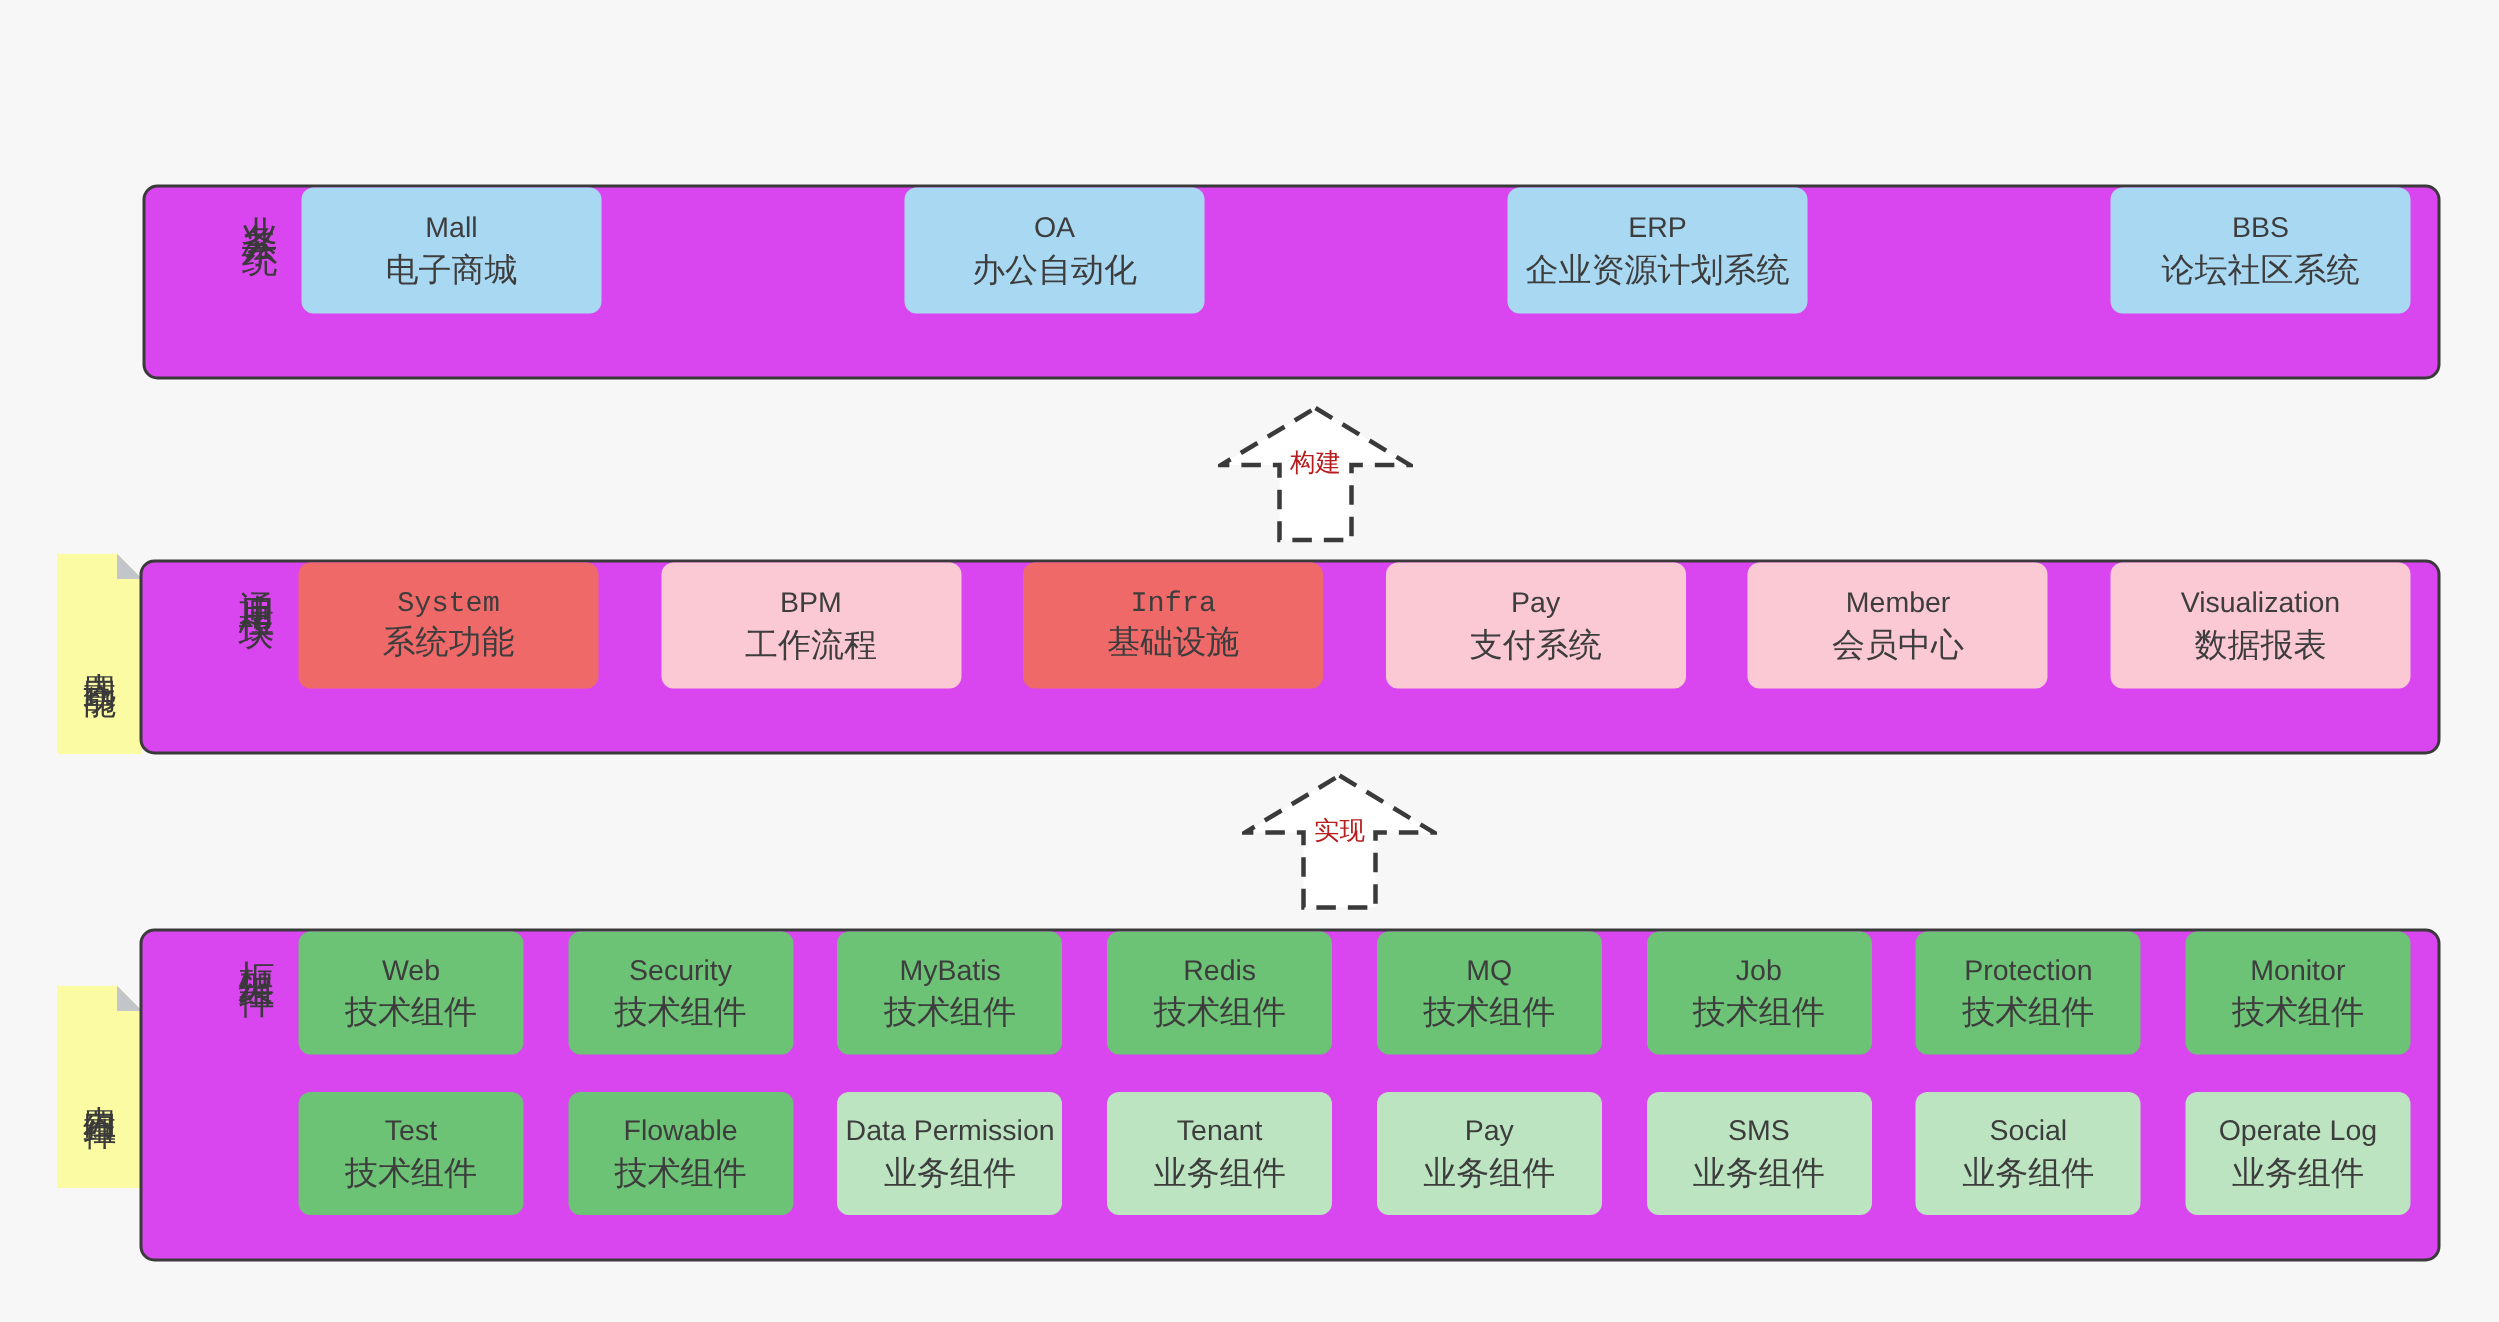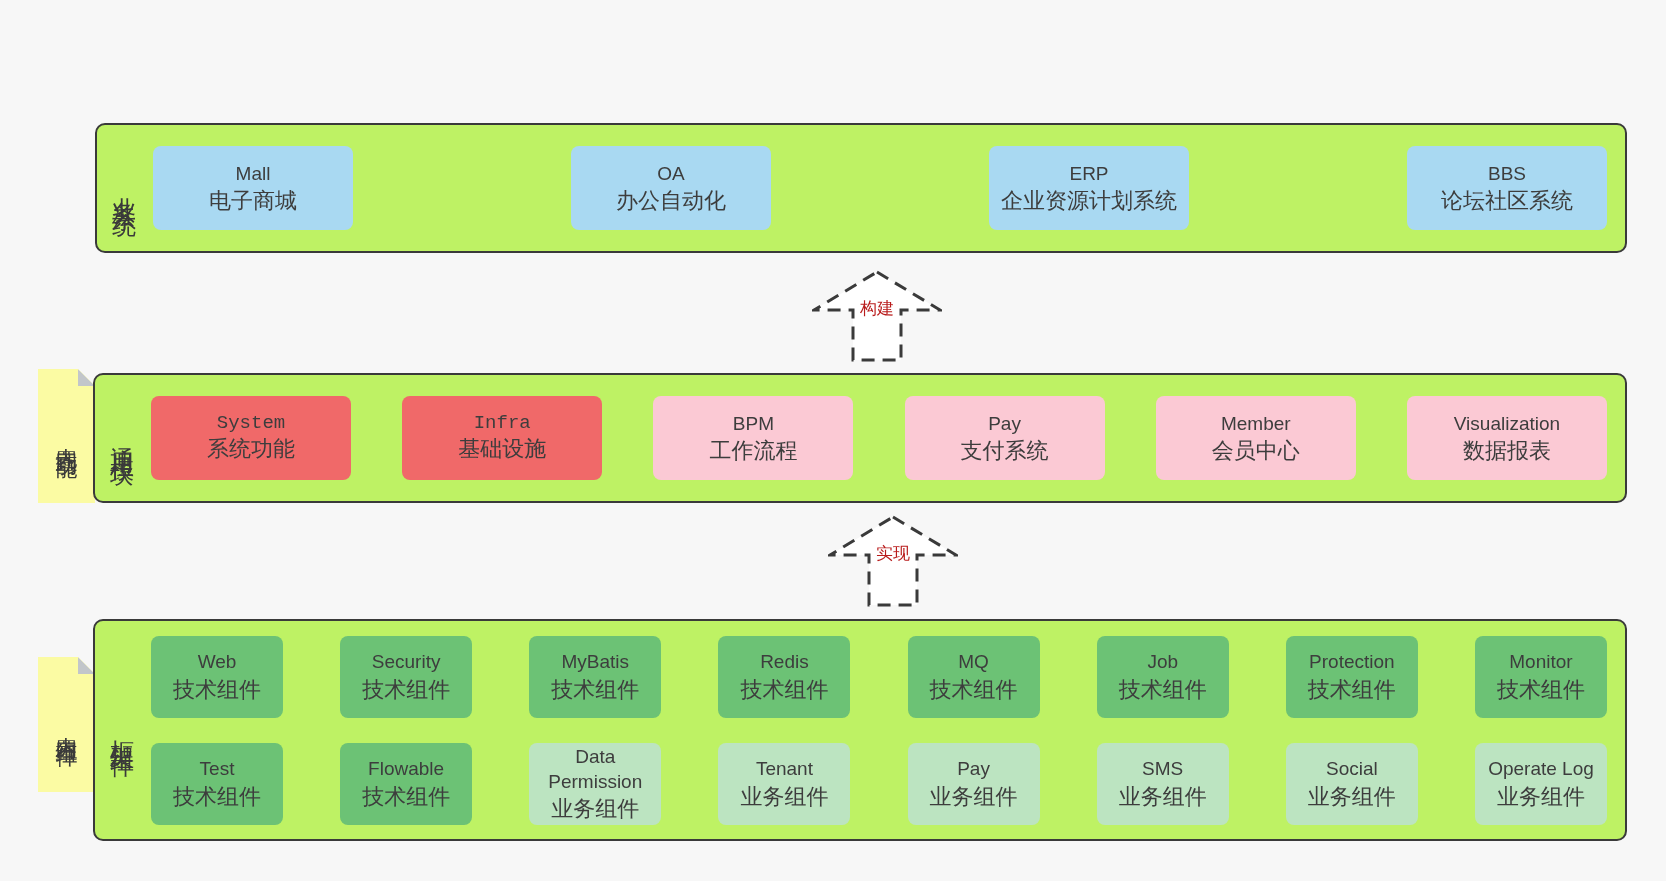--- a/index.html
+++ b/index.html
@@ -8,22 +8,22 @@
     background:#f7f7f7;
   }
   .canvas {
     position:relative; width:1666px; height:881px;
     background:#f7f7f7; overflow:hidden;
   }
 
   
   .panel {
     position:absolute; box-sizing:border-box;
-    background:#bef264; border:2px solid #3a3a3a; border-radius:10px;
-    display:flex; align-items:center; z-index:2;
+    background:#d946ef; border:2px solid #3a3a3a; border-radius:10px;
+    display:flex; align-items:flex-start; z-index:2;padding-left:48px;
   }
   #panel-business  { left:95px;  top:123px; width:1532px; height:130px; }
   #panel-modules   { left:93px;  top:373px; width:1534px; height:130px; }
   #panel-framework { left:93px;  top:619px; width:1534px; height:222px; }
 
   .panel-label {
     flex:none; width:54px;
     display:flex; align-items:center; justify-content:center;
     writing-mode:vertical-rl; text-orientation:upright;
     font-size:24px; letter-spacing:5px; line-height:1;
@@ -39,21 +39,21 @@
     gap:25px; padding:0 18px 0 2px;
   }
   .row8 { display:flex; justify-content:space-between; }
 
   .box {
     box-sizing:border-box; border-radius:8px;
     display:flex; flex-direction:column; align-items:center; justify-content:center;
     text-align:center; color:#3d3d3d; padding:2px 4px;
   }
   .w200 { width:200px; height:84px; }
-  .w150 { width:132px; height:82px; }
+  .w150 { width:150px; height:82px; }
   .box .name { font-size:19px; line-height:1.32; }
   .box .desc { font-size:22px; line-height:1.32; }
 
   .blue        { background:#a9d9f2; }
   .red         { background:#f06969;font-family:Liberation Mono, monospace; }
   .pink        { background:#fbc9d4; }
   .green       { background:#6cc275; }
   .green-light { background:#bce4c1; }
 
   
@@ -129,27 +129,27 @@
     <span class="arrow-label">构建</span>
   </div>
 
   <div class="panel" id="panel-modules">
     <div class="panel-label">通用模块</div>
     <div class="box-row">
       <div class="box w200 red">
         <div class="name">System</div>
         <div class="desc">系统功能</div>
       </div>
+      <div class="box w200 pink">
+        <div class="name">BPM</div>
+        <div class="desc">工作流程</div>
+      </div>
       <div class="box w200 red">
         <div class="name">Infra</div>
         <div class="desc">基础设施</div>
-      </div>
-      <div class="box w200 pink">
-        <div class="name">BPM</div>
-        <div class="desc">工作流程</div>
       </div>
       <div class="box w200 pink">
         <div class="name">Pay</div>
         <div class="desc">支付系统</div>
       </div>
       <div class="box w200 pink">
         <div class="name">Member</div>
         <div class="desc">会员中心</div>
       </div>
       <div class="box w200 pink">

